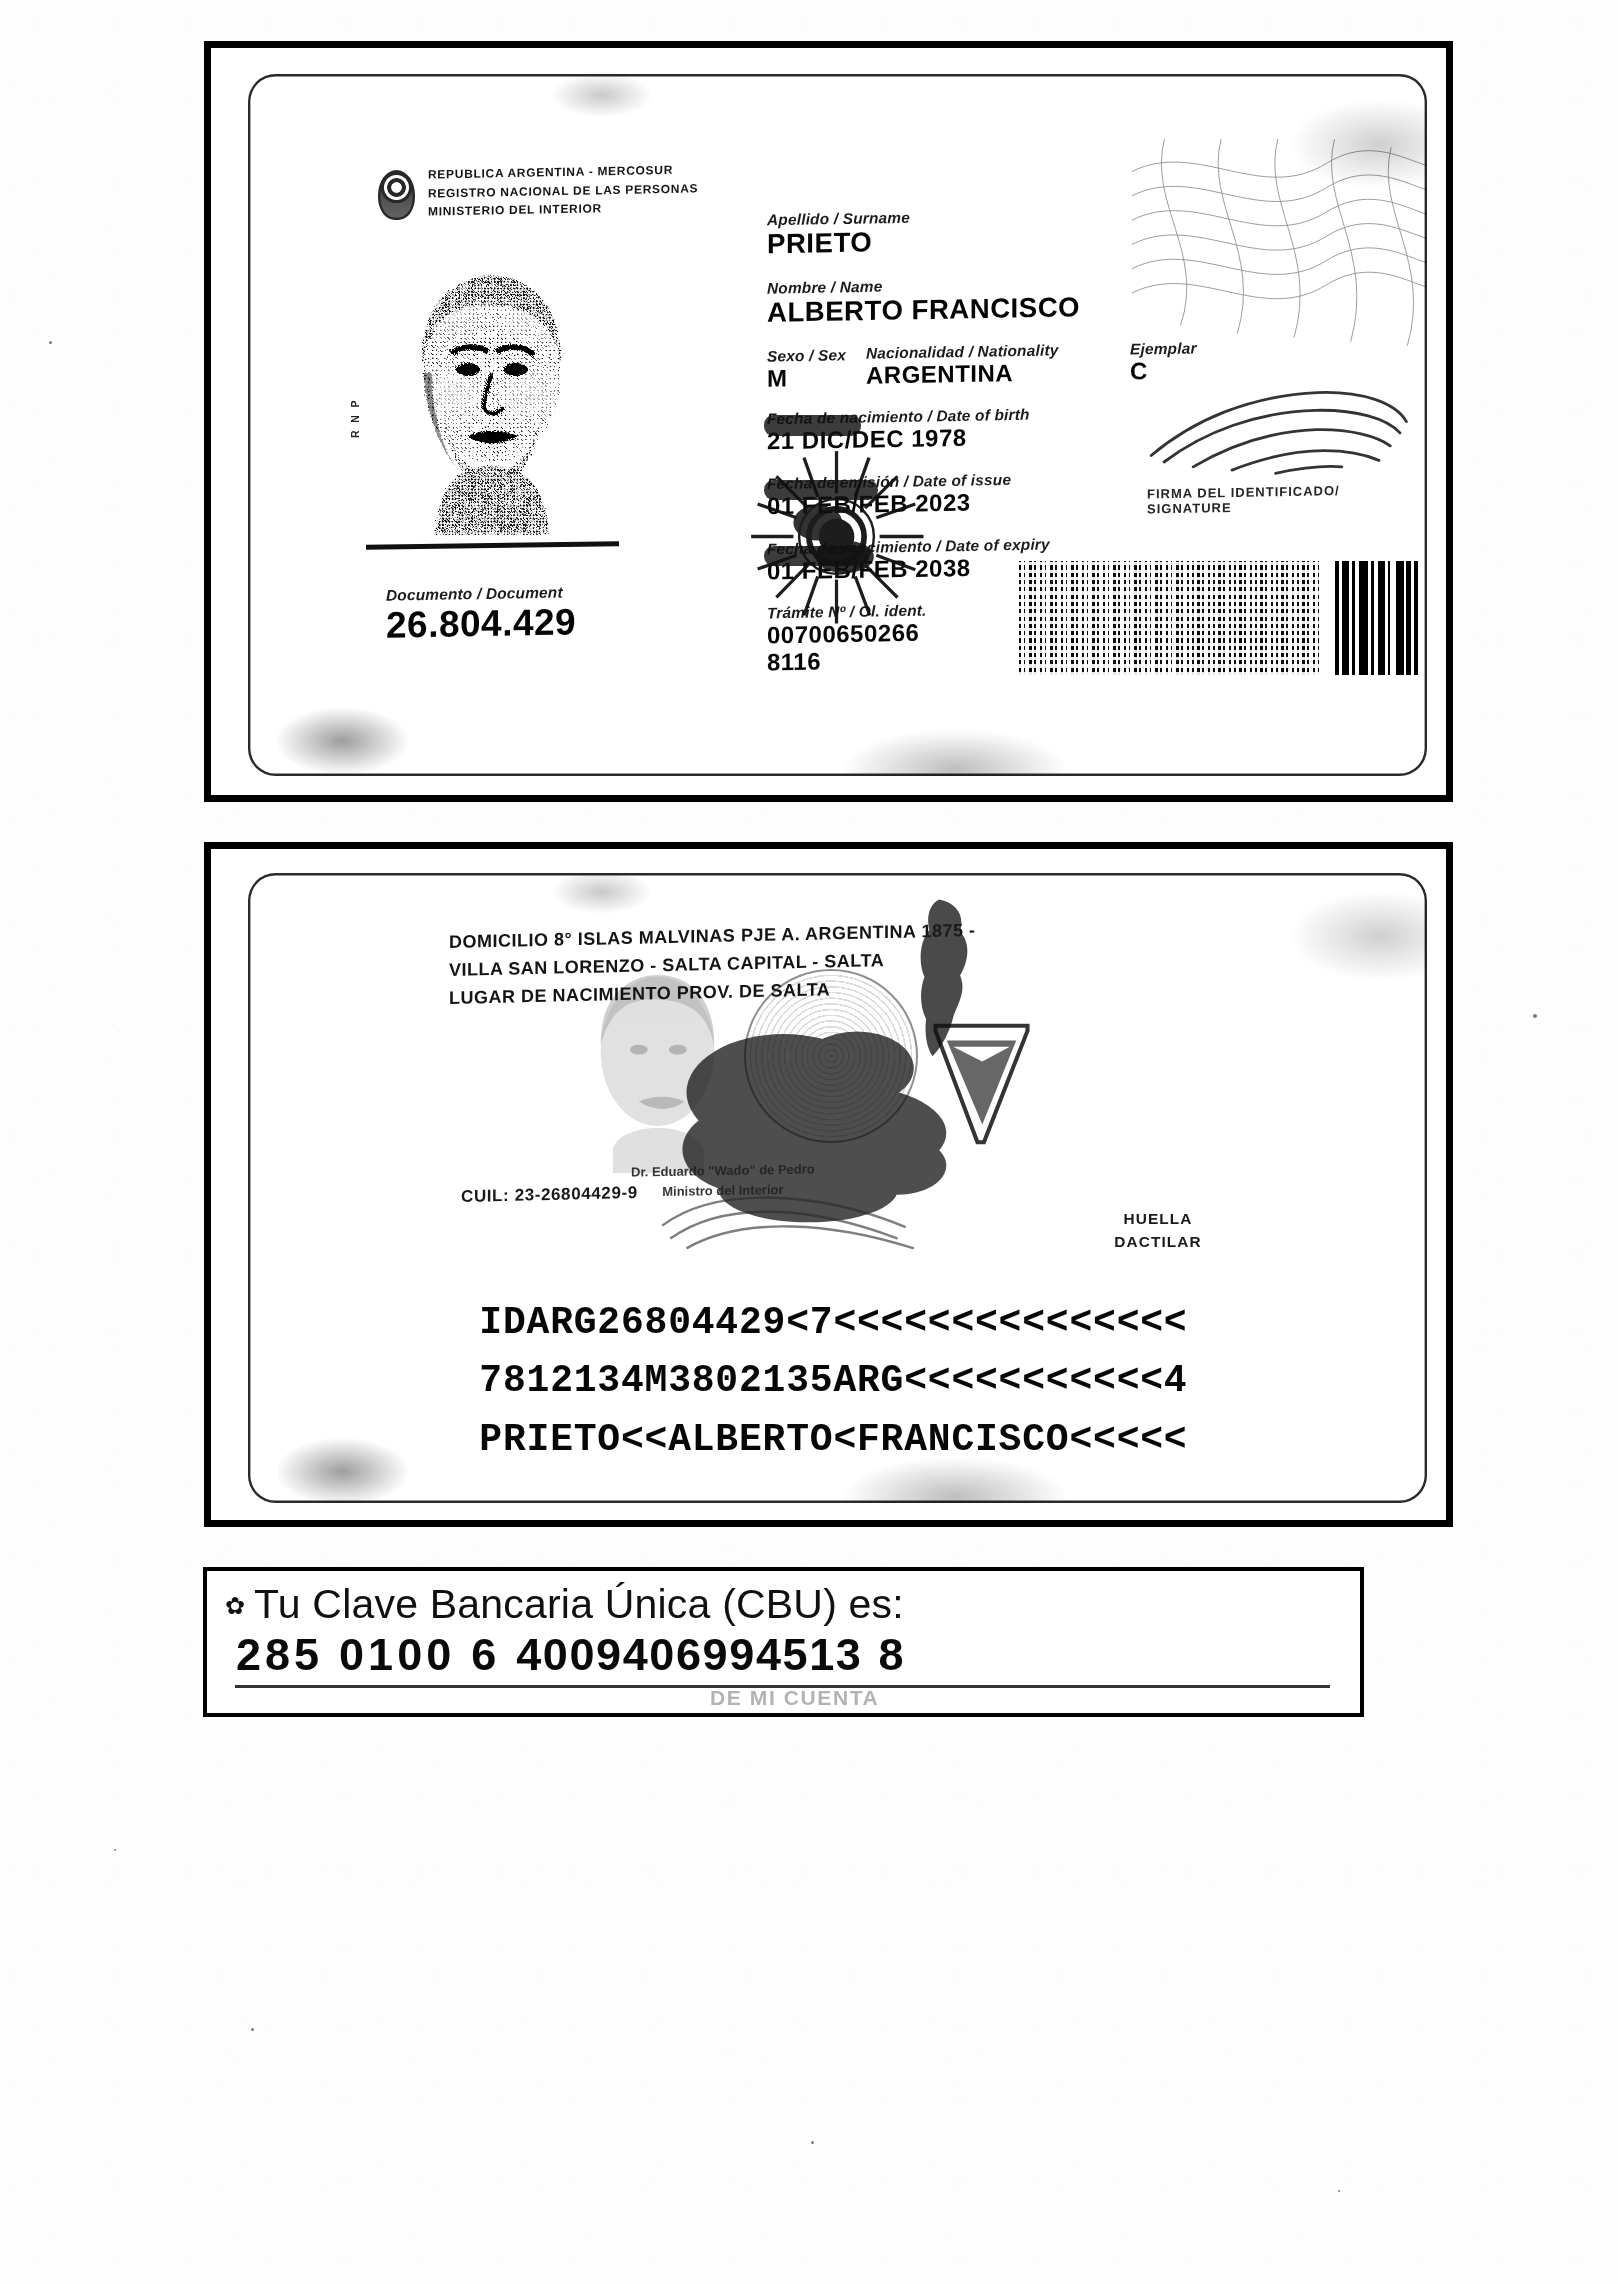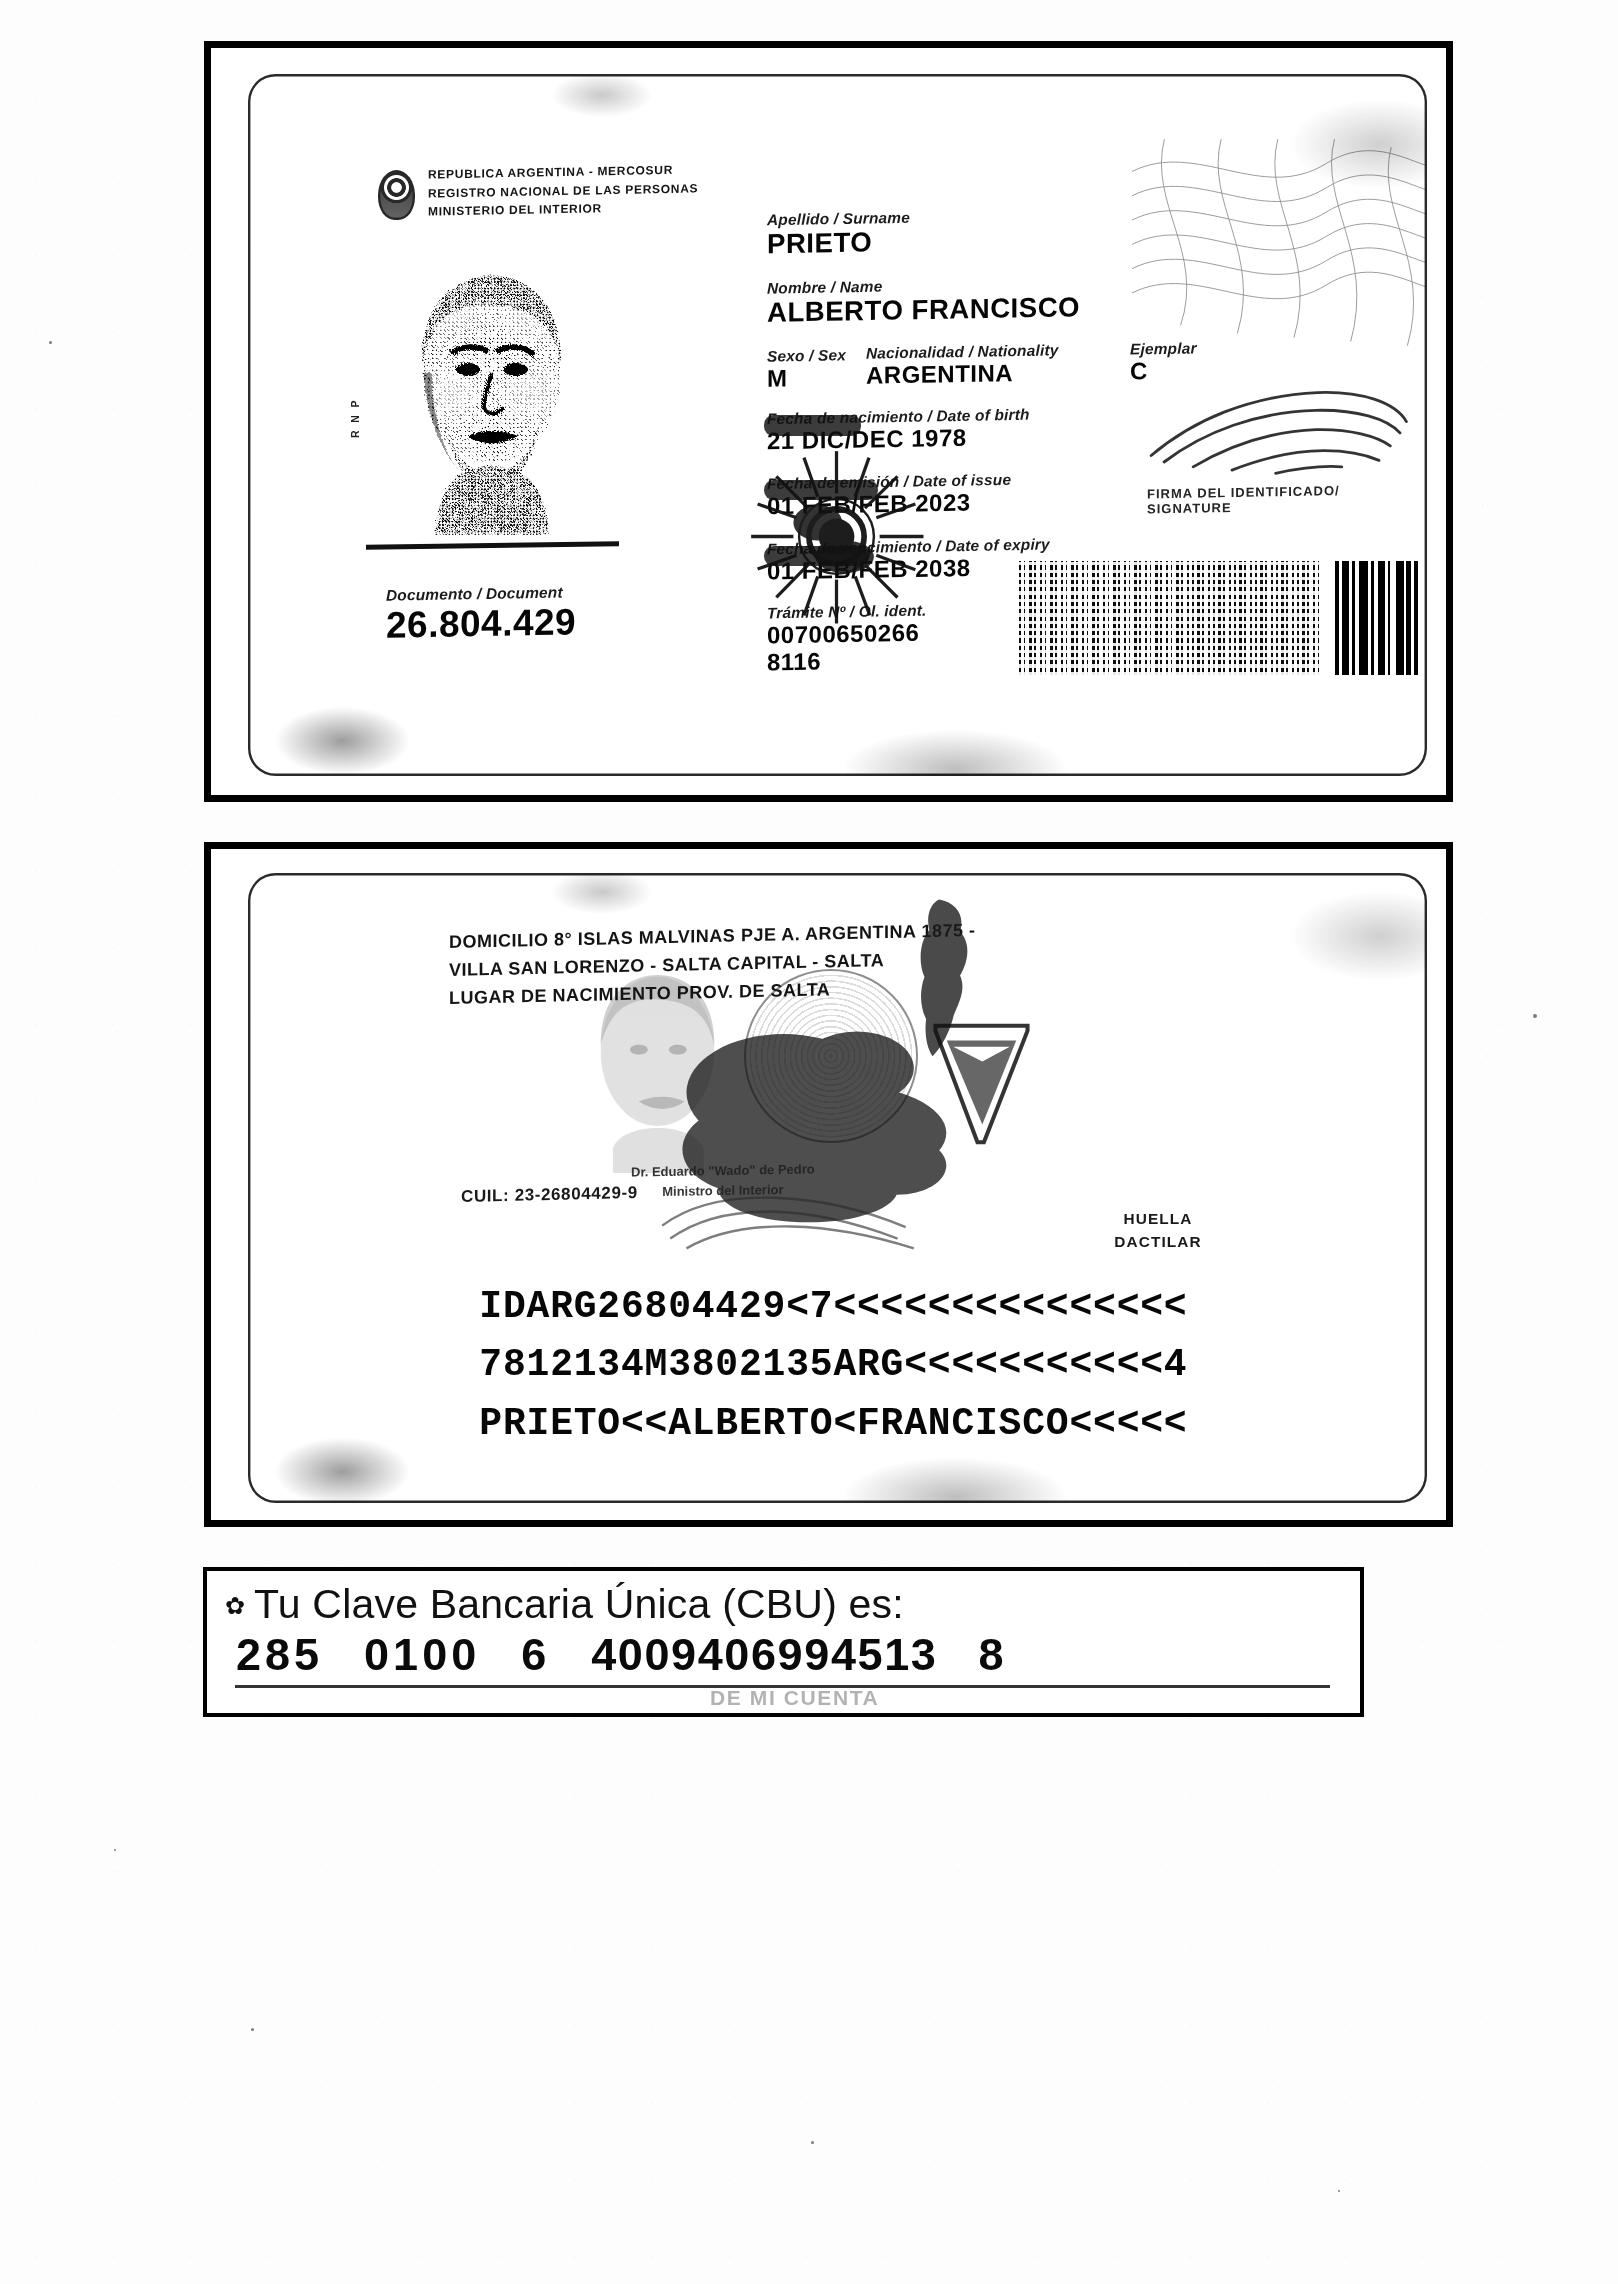--- a/index.html
+++ b/index.html
@@ -289,20 +289,21 @@
   .mrz {
     position: absolute;
     left: 231px;
     width: 957px;
     font-family: "Liberation Mono", monospace;
     font-size: 38px;
     font-weight: 700;
     letter-spacing: 0.8px;
     color: #070707;
     white-space: nowrap;
+    margin-top: 16px;
   }
   #mrz1 { top: 412px; }
   #mrz2 { top: 470px; }
   #mrz3 { top: 529px; }
 
   
   #cbu-card { left: 203px; top: 1567px; width: 1161px; height: 150px; background:#000; padding: 4px; }
   .cbu-inner {
     position: relative;
     width: 100%; height: 100%;
@@ -322,21 +323,21 @@
     left: 18px; top: 21px;
     font-size: 24px;
     color: #111;
   }
   .cbu-numbers {
     position: absolute;
     left: 29px; top: 58px;
     width: 1087px;
     display: flex;
     align-items: baseline;
-    gap: 41px;
+    gap: 16px;
     font-size: 45px;
     font-weight: 700;
     letter-spacing: 4px;
     color: #0a0a0a;
     font-family: "Liberation Sans", sans-serif;
   }
   .cbu-numbers .grp-long { letter-spacing: 1.6px; }
   .cbu-ghost {
     position: absolute;
     left: 503px; top: 115px;

